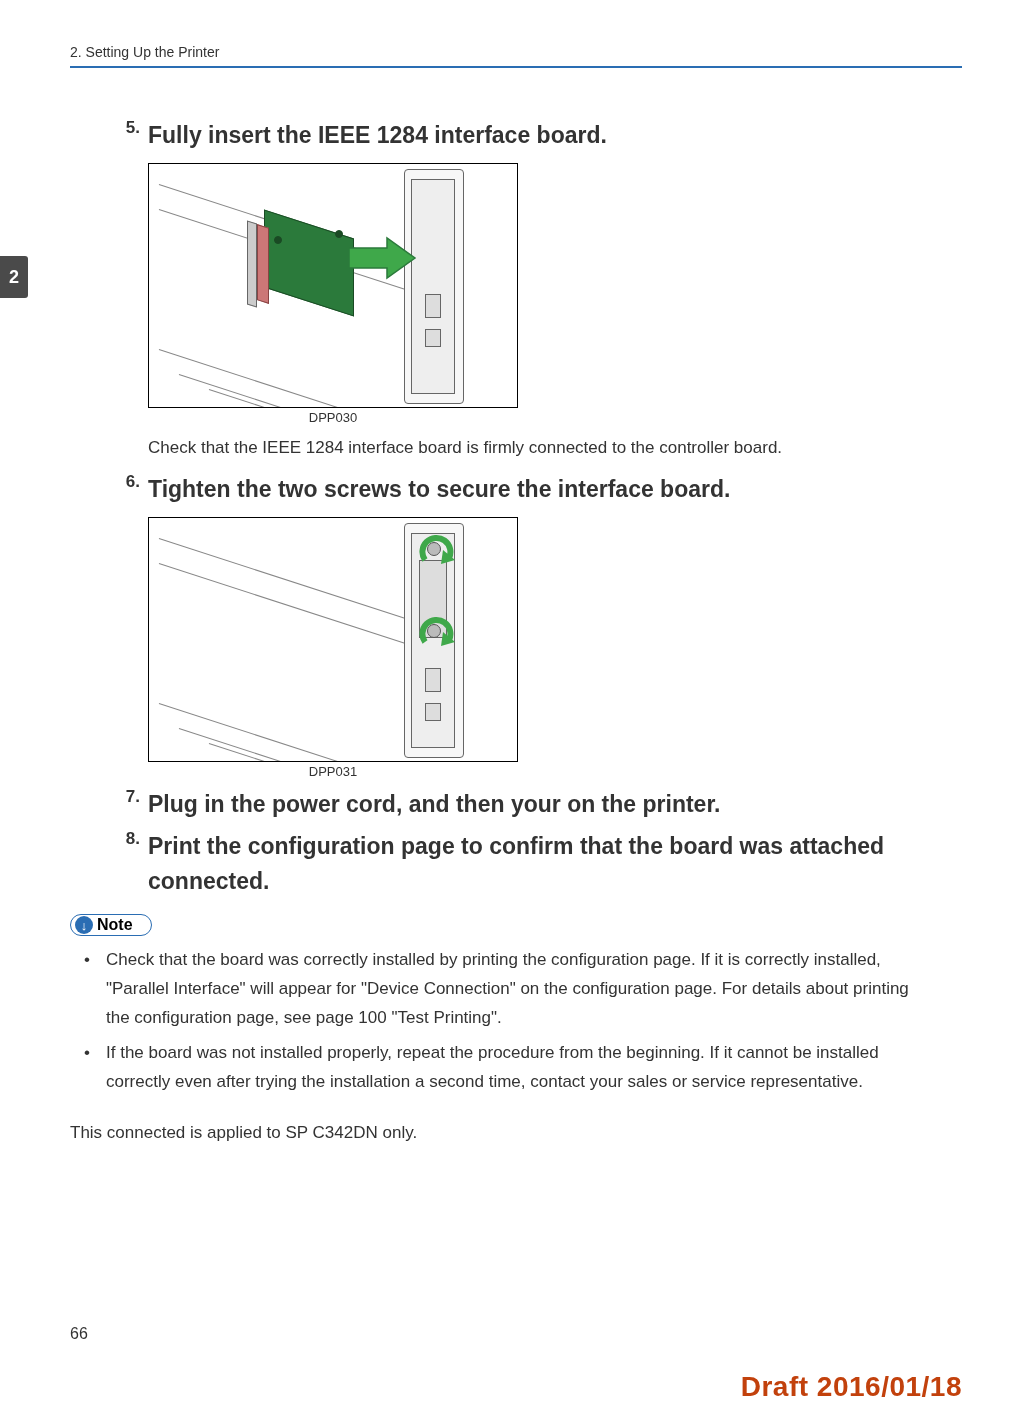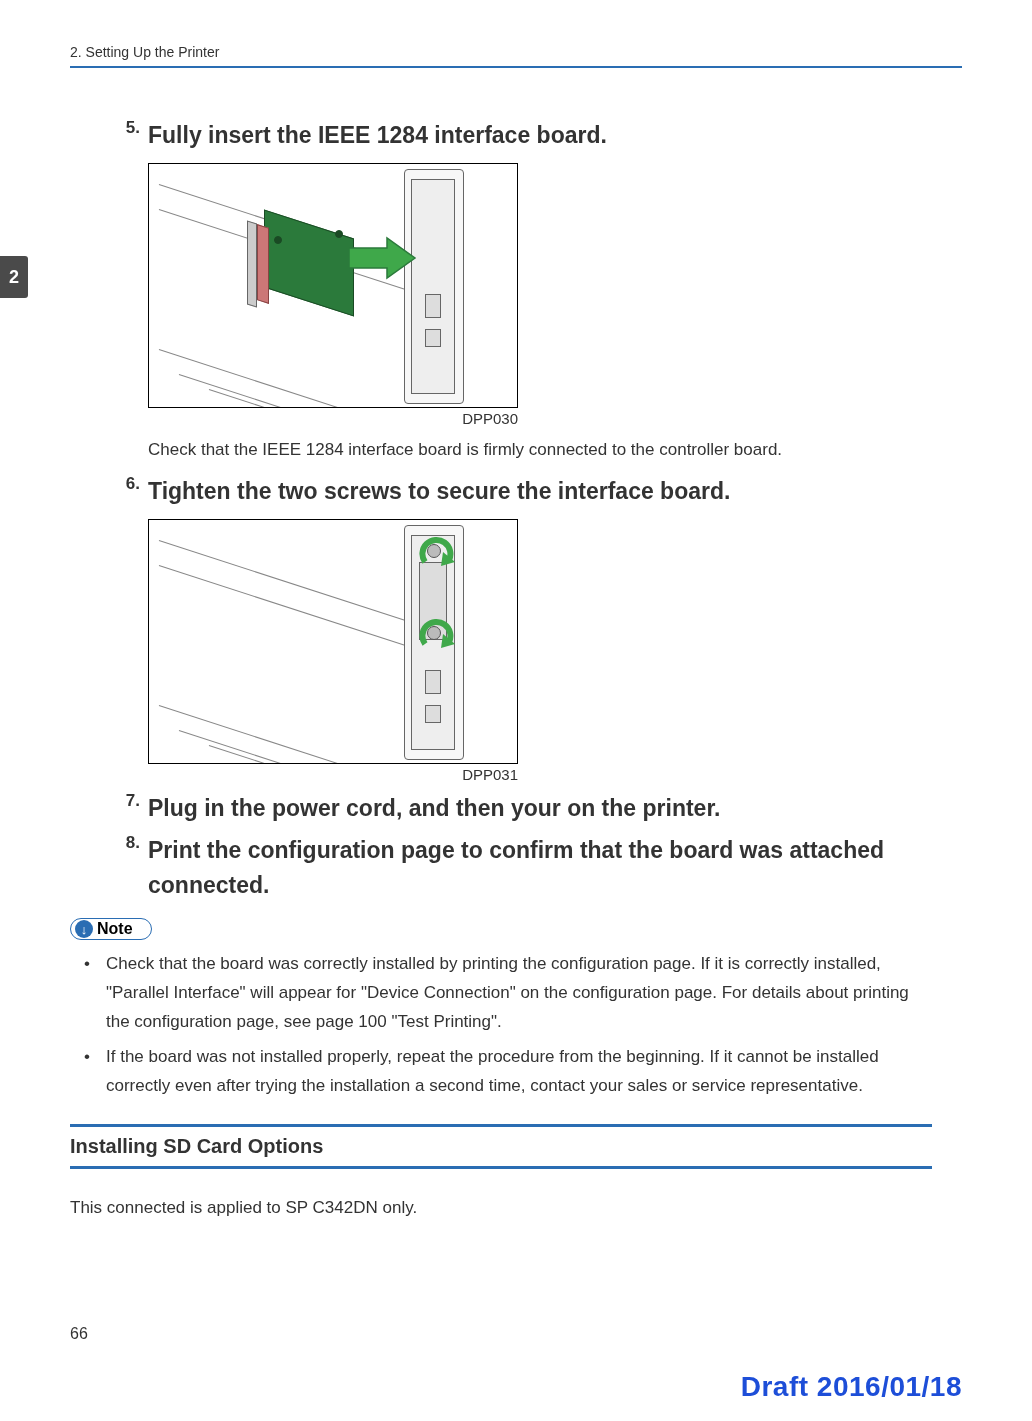--- a/index.html
+++ b/index.html
@@ -57,22 +57,22 @@
     }
     .figure {
       width: 370px;
       height: 245px;
       border: 1.5px solid #000;
       background: #fff;
       position: relative;
       overflow: hidden;
     }
     .fig-caption {
-      font-size: 15px;
-      text-align: right;
+      font-size: 13px;
+      text-align: center;
       width: 370px;
       padding-top: 2px;
       color: #333;
     }
     .chapter-tab {
       position: absolute;
       left: 0;
       top: 256px;
       width: 28px;
       height: 42px;
@@ -144,21 +144,21 @@
       color: #333;
     }
     .footer .pagenum { font-size: 16px; }
     .footer .xml { font-size: 14px; }
     .draft {
       position: absolute;
       bottom: 18px;
       right: 70px;
       font-size: 28px;
       font-weight: bold;
-      color: #1d4ed8;
+      color: #c2410c;
       letter-spacing: 0.5px;
     }
     
     .diag-line { position:absolute; background:#888; height:1px; transform-origin:left center; }
     .panel-box { position:absolute; border:1.5px solid #666; background:#f7f7f7; }
     .green-arrow { position:absolute; }
     .green-curve { position:absolute; }
     .pcb { position:absolute; background:#2b7a3b; border:1px solid #1a4a24; }
     .pcb-conn { position:absolute; background:#c77; border:1px solid #844; }
   </style>
@@ -265,21 +265,20 @@
           <div class="txt">Check that the board was correctly installed by printing the configuration page. If it is correctly installed, "Parallel Interface" will appear for "Device Connection" on the configuration page. For details about printing the configuration page, see page 100 "Test Printing".</div>
         </div>
         <div class="bullet">
           <div class="dot">•</div>
           <div class="txt">If the board was not installed properly, repeat the procedure from the beginning. If it cannot be installed correctly even after trying the installation a second time, contact your sales or service representative.</div>
         </div>
       </div>
     </div>
 
     <div style="margin-left:-50px;">
-      <div class="section-heading">Installing SD Card Options</div>
       <div class="section-body">This connected is applied to SP C342DN only.</div>
     </div>
 
   </div>
 </div>
 
 <div class="footer">
   <span class="pagenum">66</span>
 </div>
 

